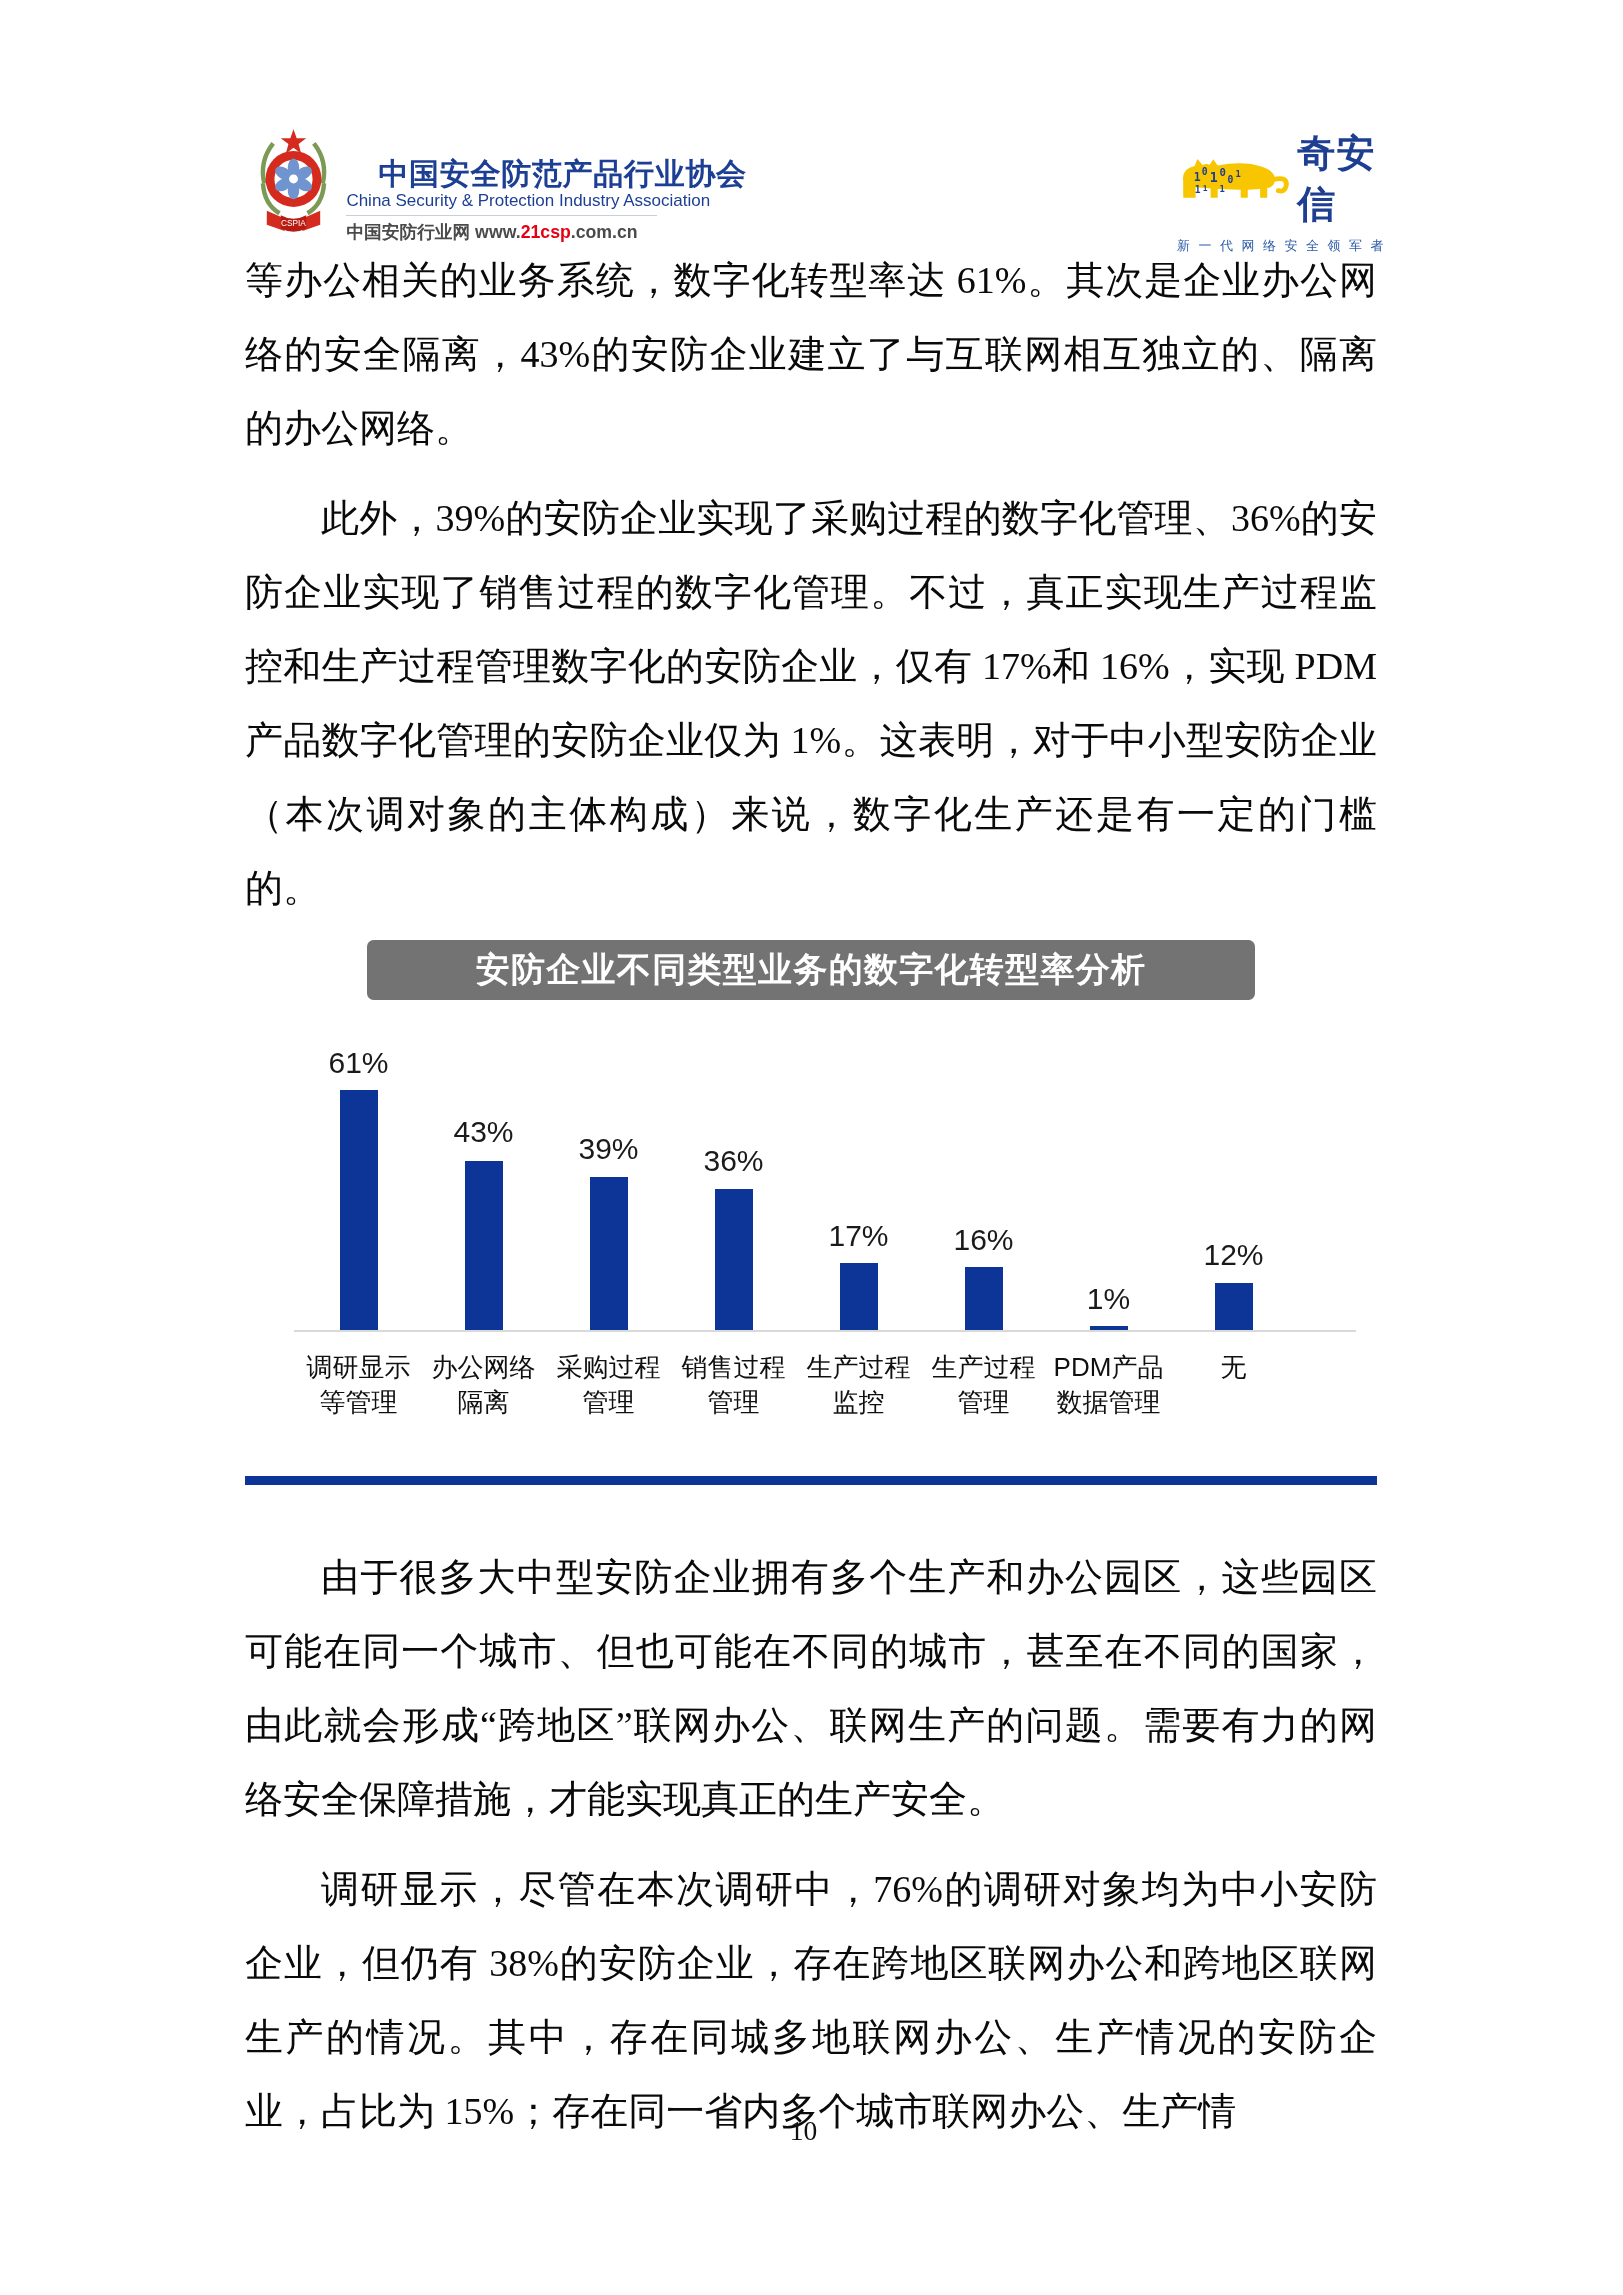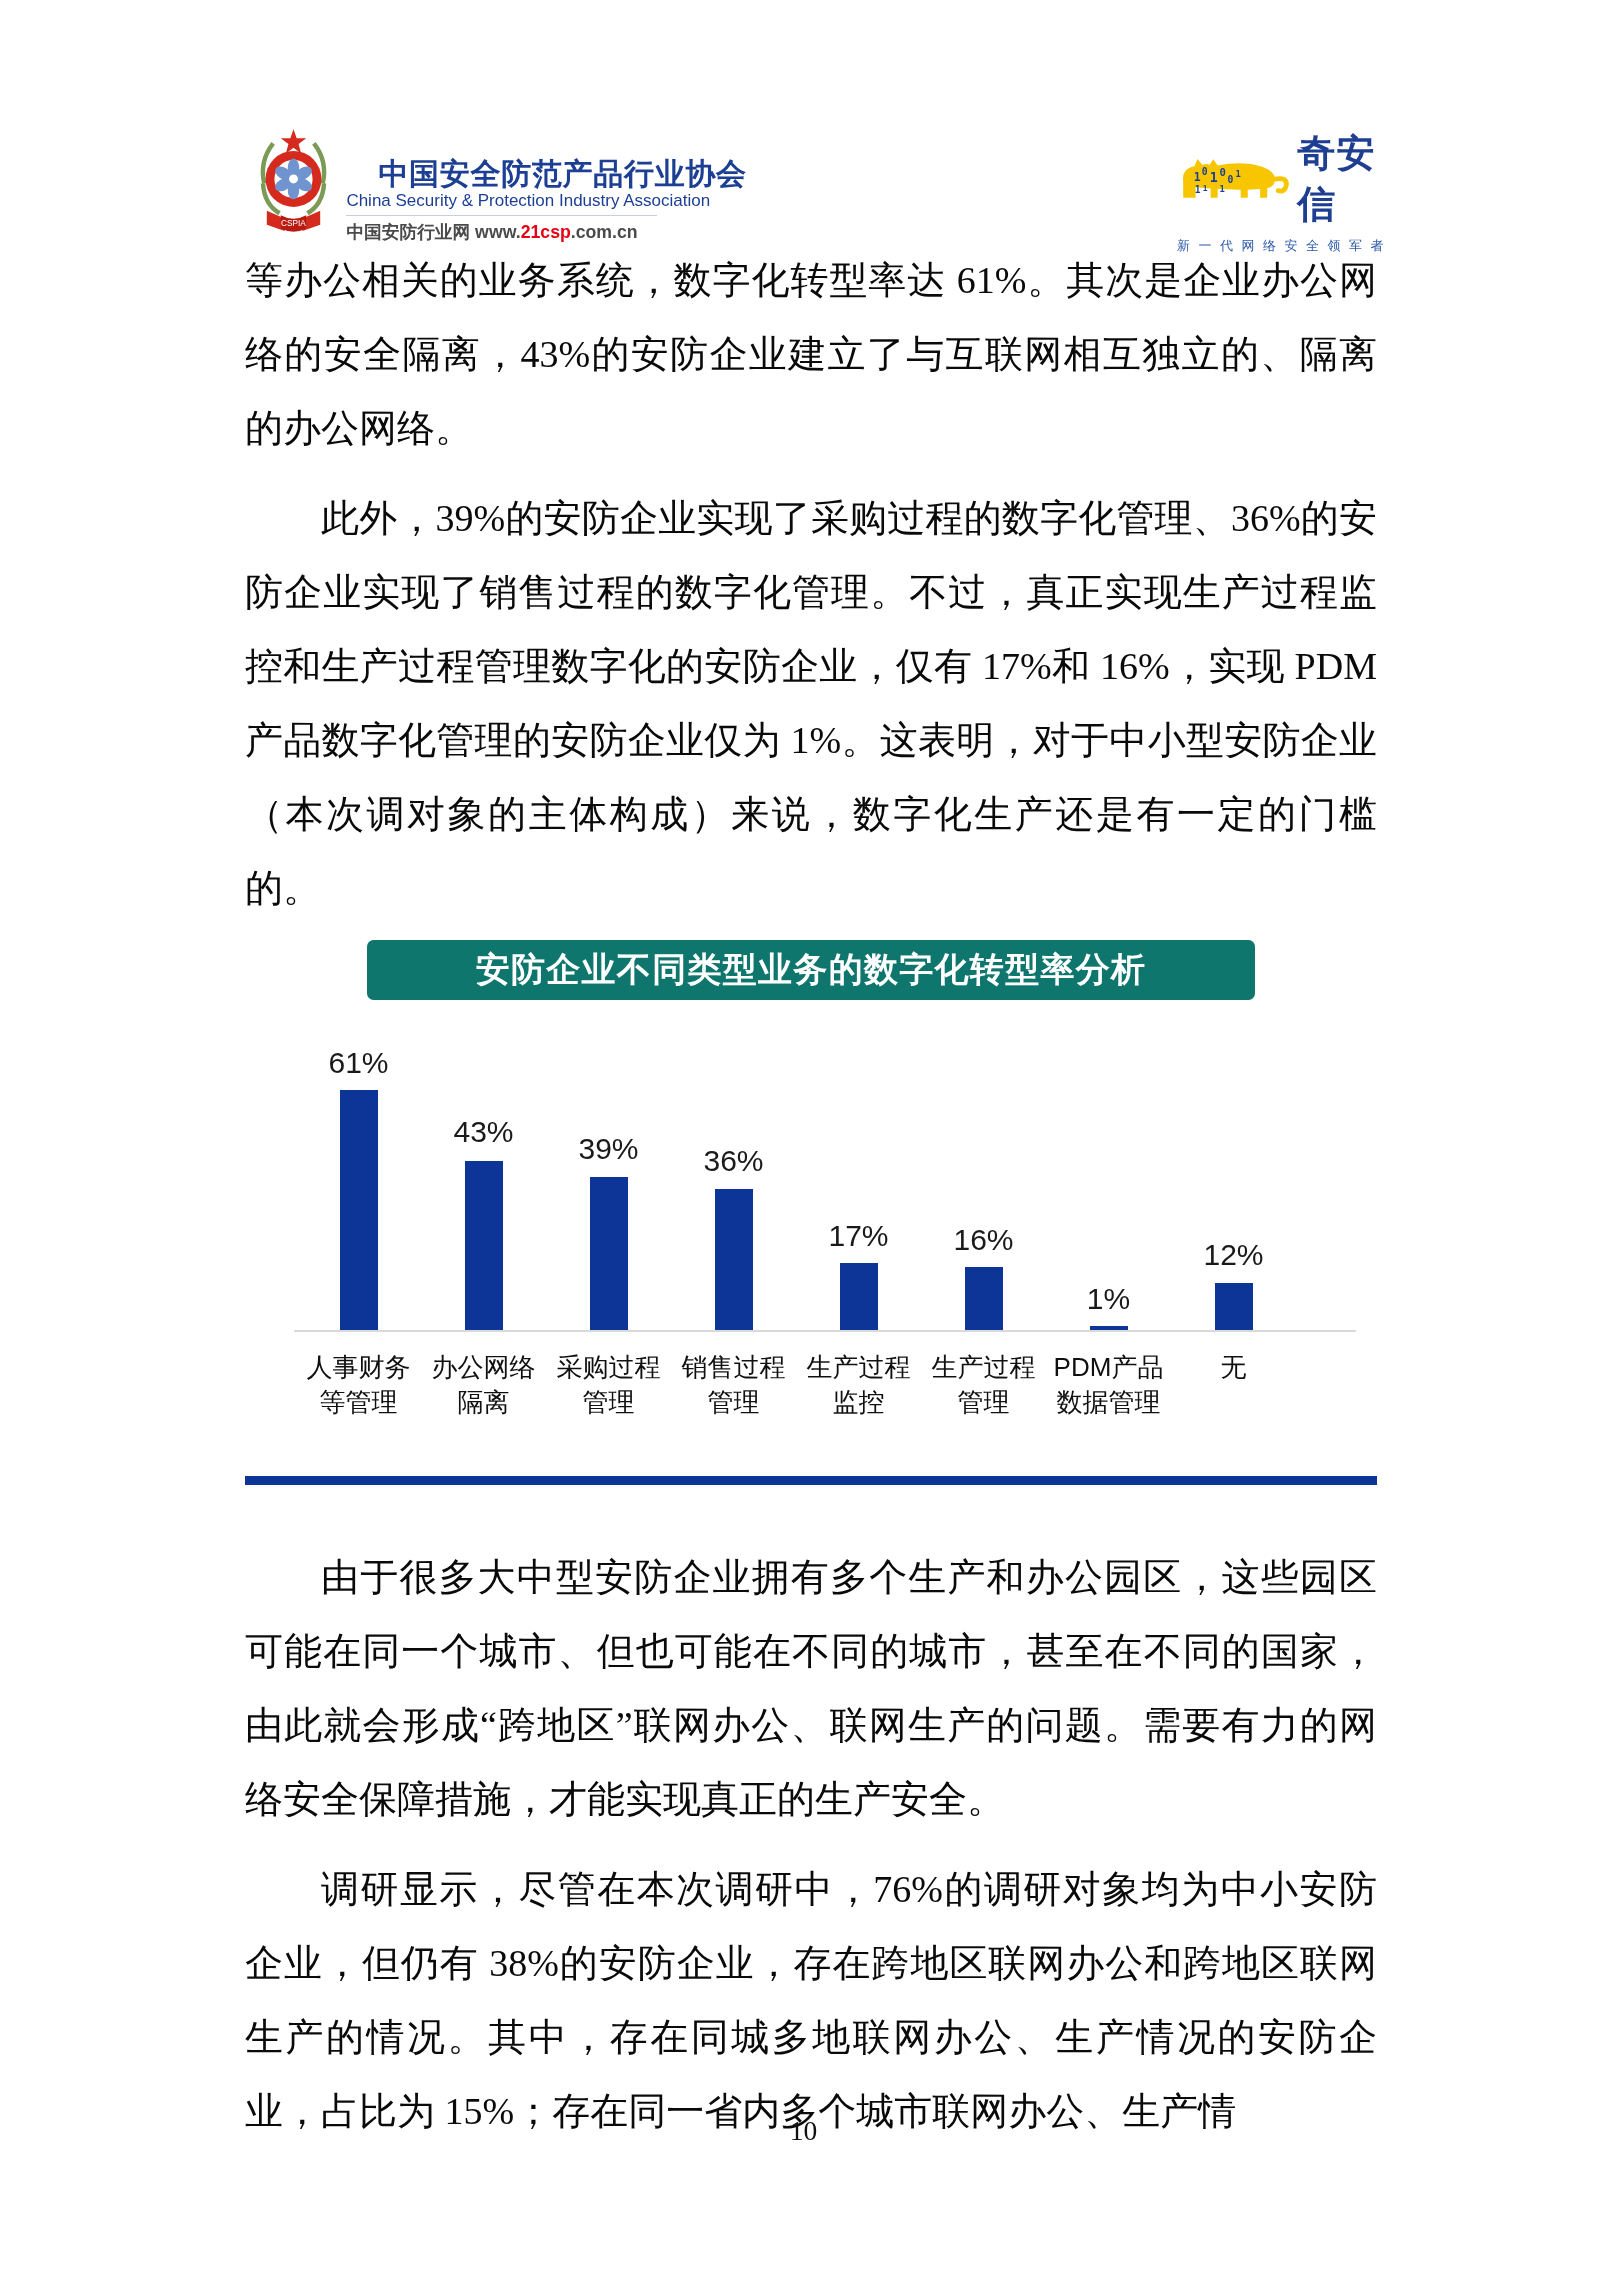--- a/index.html
+++ b/index.html
@@ -22,21 +22,21 @@
   .tiger{width:115px;height:52px;}
   .qax-brand{font-family:"Liberation Sans","DejaVu Sans",sans-serif;font-weight:bold;font-size:38px;
              color:#1e3e92;margin-left:5.2px;letter-spacing:1.3px;}
   .qax-slogan{font-family:"Liberation Sans","DejaVu Sans",sans-serif;font-size:13px;color:#2d5aa8;
               letter-spacing:8.5px;margin-top:6.5px;white-space:nowrap;}
   
   .content{position:absolute;left:245px;top:243px;width:1132px;}
   p.body{font-size:38px;line-height:74px;text-align:justify;margin:0 0 15.7px 0;color:#0a0a0a;}
   p.body.indent{text-indent:2em;}
   
-  .chart-banner{width:888px;height:60px;margin:14.4px auto 42px auto;background:#0f766e;border-radius:6.5px;
+  .chart-banner{width:888px;height:60px;margin:14.4px auto 42px auto;background:#737373;border-radius:6.5px;
                 display:flex;align-items:center;justify-content:center;}
   .chart-banner span{font-family:"Liberation Sans","DejaVu Sans",sans-serif;font-weight:bold;
                      font-size:34px;color:#ffffff;letter-spacing:1.3px;}
   .chart{width:1132px;}
   .chart-plot{position:relative;display:flex;align-items:flex-end;width:1000px;height:288px;margin-left:51px;}
   .chart-baseline{position:absolute;left:-2px;bottom:-1.3px;width:1062px;height:2px;background:#d9d9d9;}
   .chart-col{position:relative;width:125px;height:100%;display:flex;justify-content:center;align-items:flex-end;}
   .bar{width:38px;}
   .bar-value{position:absolute;left:0;right:0;text-align:center;
              font-family:"Liberation Sans","DejaVu Sans",sans-serif;font-size:30px;color:#1a1a1a;}
@@ -159,21 +159,21 @@
             <div class="bar-value" style="bottom: 14.4px;">1%</div>
             <div class="bar" style="height: 3.9px; background: rgb(13, 53, 151);"></div>
           </div>
           <div class="chart-col">
             <div class="bar-value" style="bottom: 58px; text-align: center;">12%</div>
             <div class="bar" style="height: 47px; background: rgb(13, 53, 151);"></div>
           </div>
         </div>
       <div class="chart-x-axis">
           <div class="x-label">
-            <div>人事财务</div>
+            <div>调研显示</div>
             <div>等管理</div>
           </div>
           <div class="x-label">
             <div>办公网络</div>
             <div>隔离</div>
           </div>
           <div class="x-label">
             <div>采购过程</div>
             <div>管理</div>
           </div>

